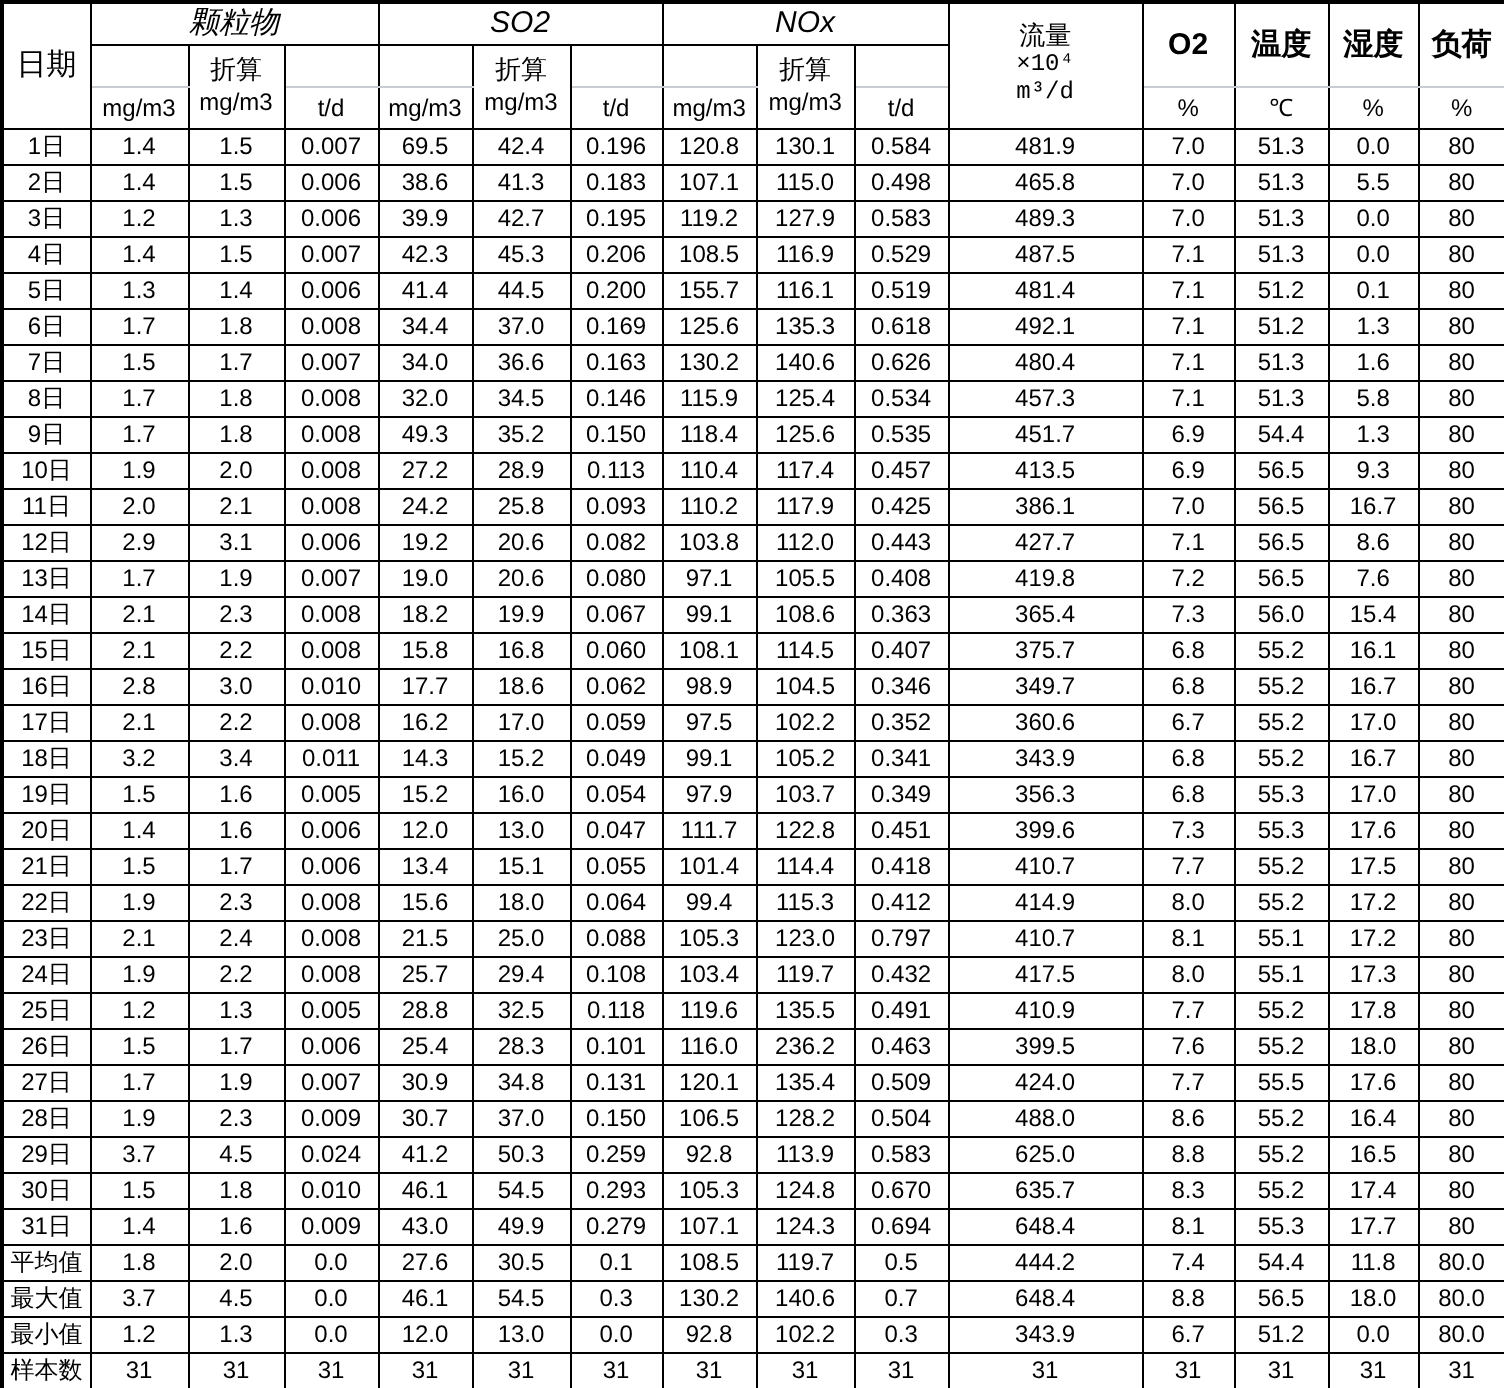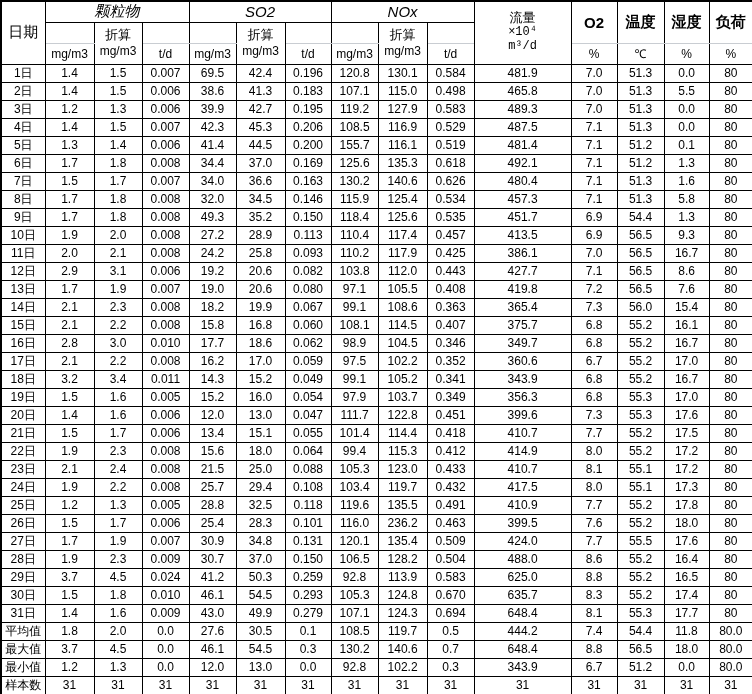--- a/index.html
+++ b/index.html
@@ -478,21 +478,21 @@
       <tr class="datarow">
         <td class="rowlabel">23日</td>
         <td>2.1</td>
         <td>2.4</td>
         <td>0.008</td>
         <td>21.5</td>
         <td>25.0</td>
         <td>0.088</td>
         <td>105.3</td>
         <td>123.0</td>
-        <td>0.433</td>
+        <td>0.797</td>
         <td>410.7</td>
         <td>8.1</td>
         <td>55.1</td>
         <td>17.2</td>
         <td>80</td>
       </tr>
       <tr class="datarow">
         <td class="rowlabel">24日</td>
         <td>1.9</td>
         <td>2.2</td>

